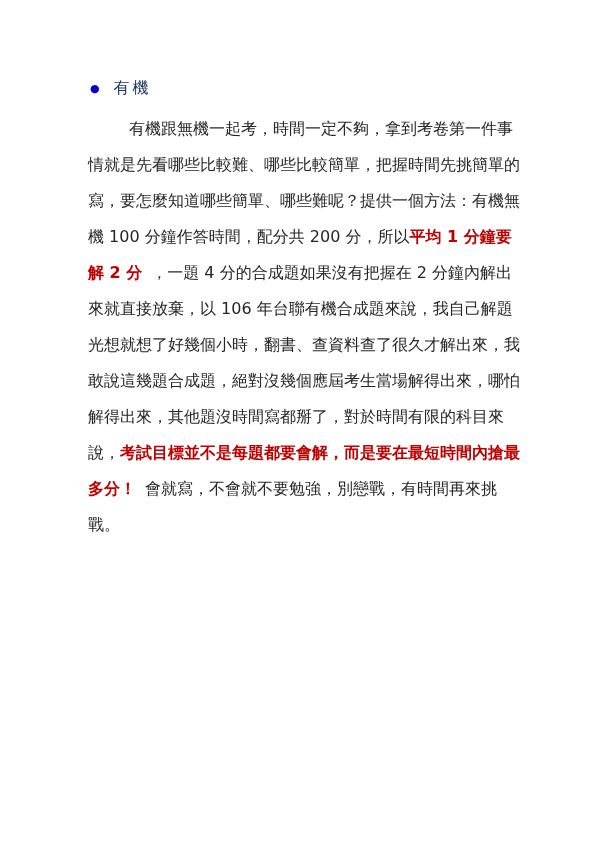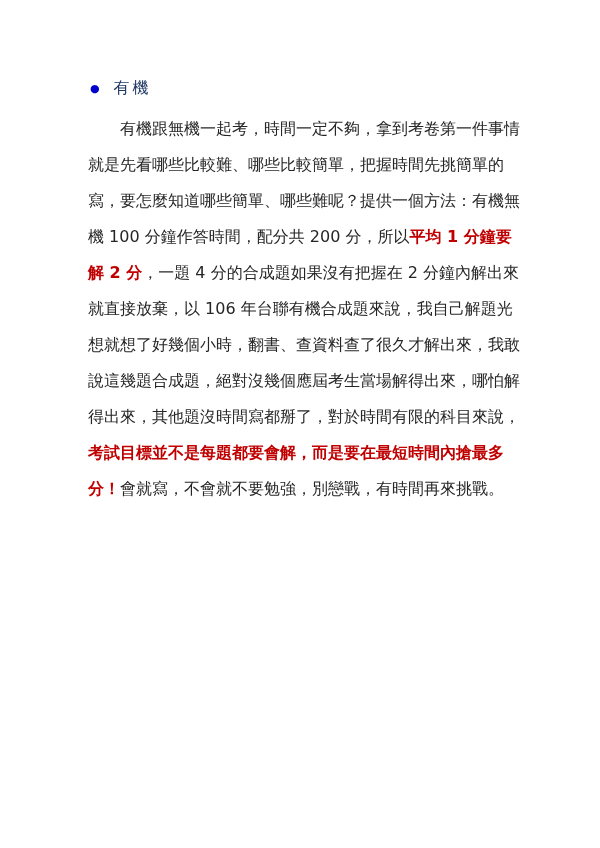--- a/index.html
+++ b/index.html
@@ -40,21 +40,21 @@
     letter-spacing: 3px;
   }
   .body-text {
     font-size: 16px;
     line-height: 36px;
     color: var(--body, #262626);
     letter-spacing: 0;
     text-align: left;
   }
   .body-text p { margin: 0; text-indent: 2em; }
-  .normal { color: var(--body, #262626); }
+  .normal { color: var(--body, #262626); margin-left: 9px; }
   .em {
     color: var(--emphasis, #c00000);
     font-weight: 700;
   }
 </style>
 </head>
 <body>
 
 <div class="page">
   <div class="content">

